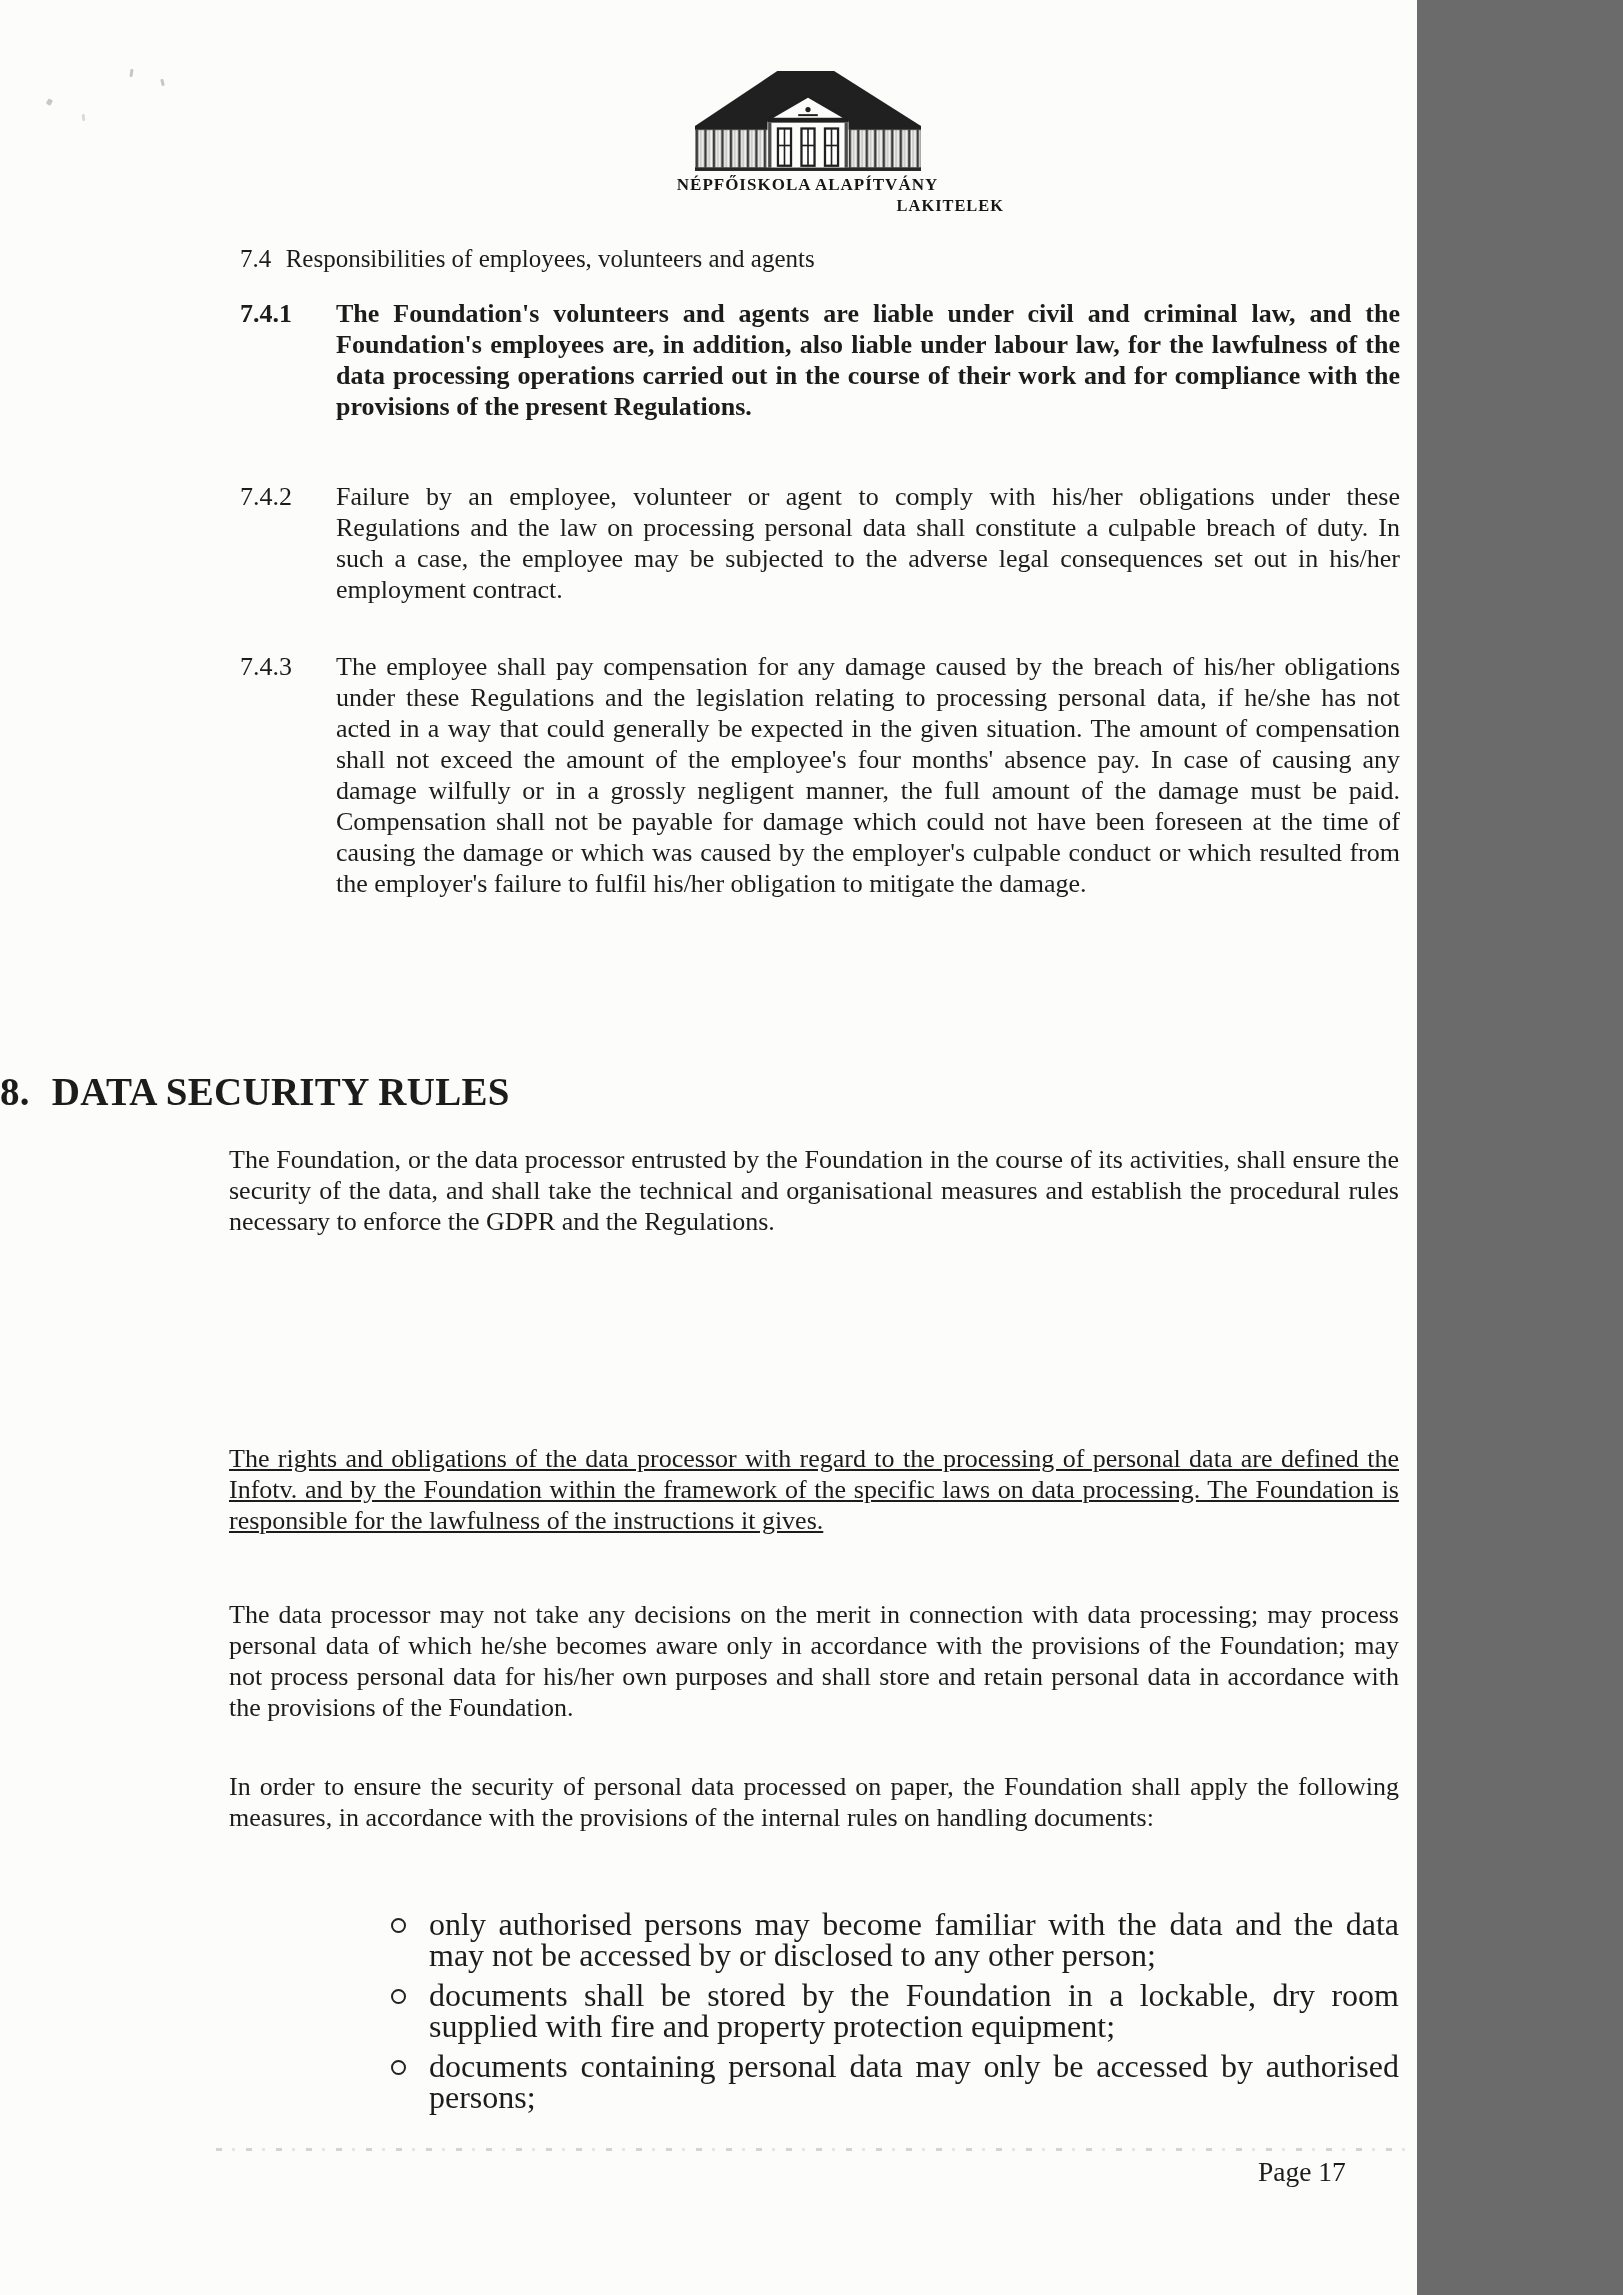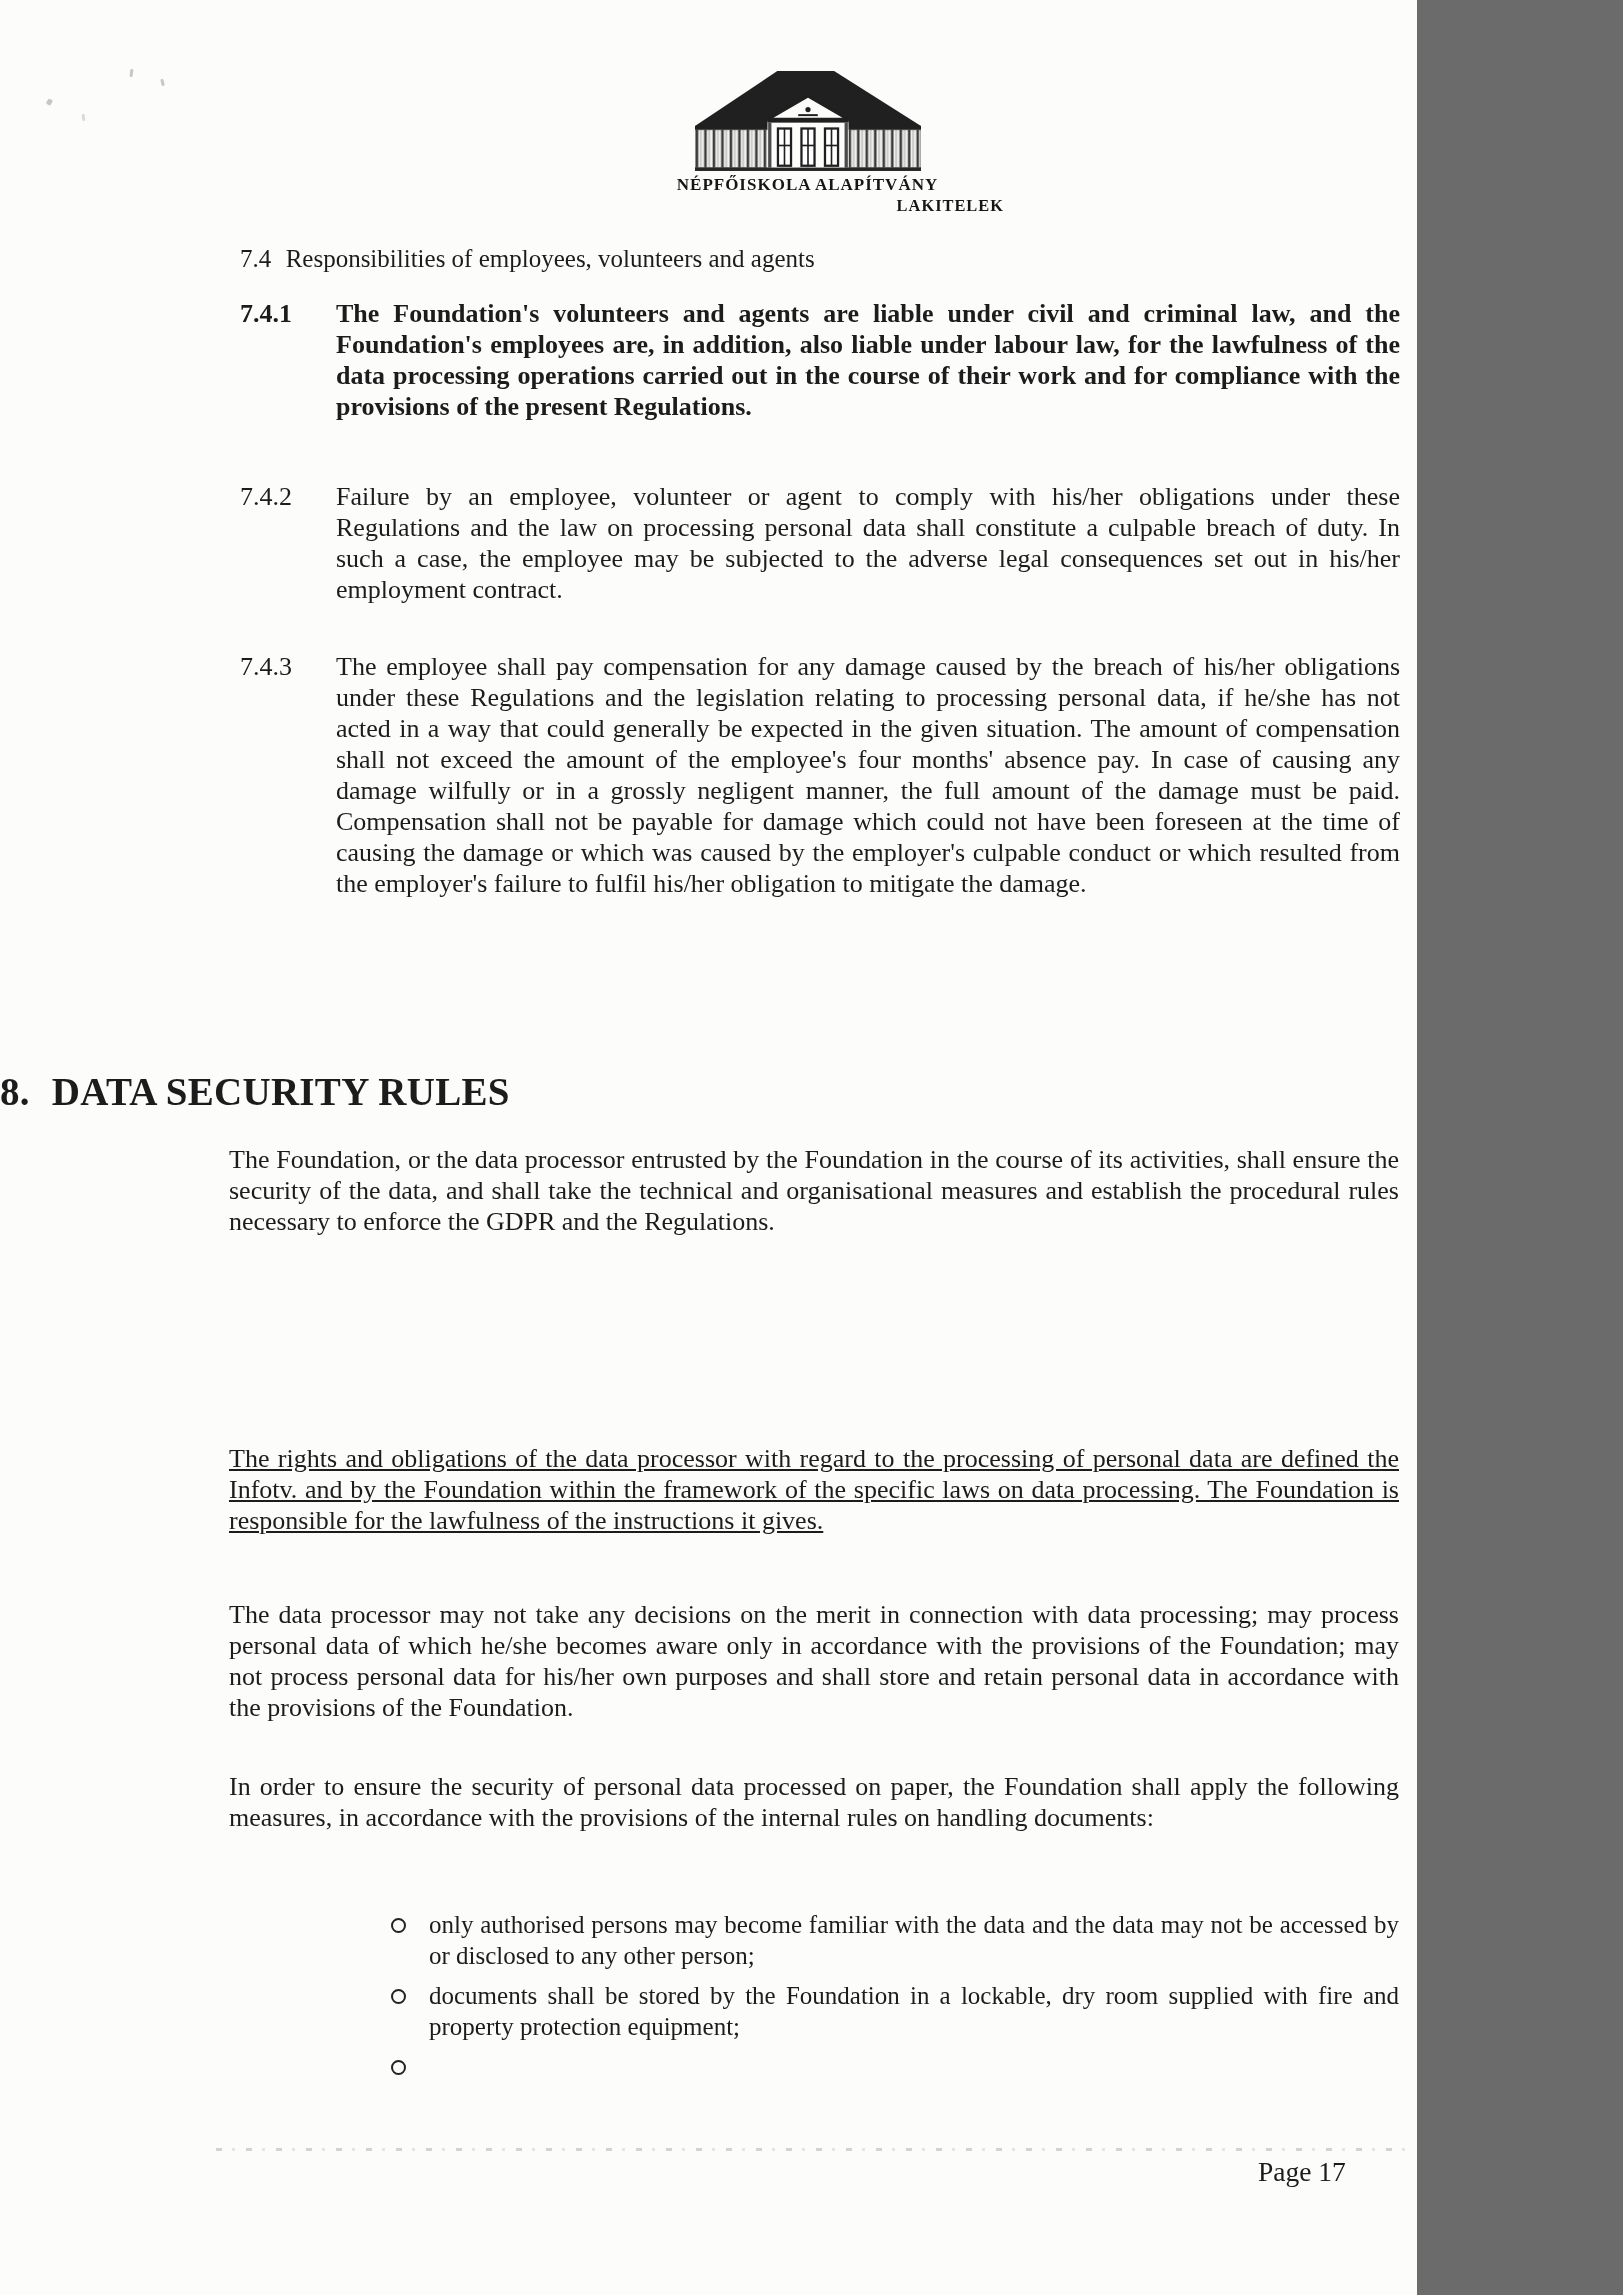--- a/index.html
+++ b/index.html
@@ -28,21 +28,21 @@
 
   .sec8-heading {
     position:absolute; left:0; top:1071px; width:1623px; 
     font-size:39px; line-height:42px; font-weight:bold; letter-spacing:0.3px;
   }
   .sec8-heading .num { margin-right:22px; }
 
   .para { position:absolute; left:229px; width:1170px; font-size:26px; line-height:31px; text-align:justify; }
 
   .bullets { position:absolute; left:390px; width:1009px; }
-  .bullet { position:relative; padding-left:39px; margin-bottom:9.2px; font-size:25px; line-height:31px; text-align:justify; }
+  .bullet { position:relative; padding-left:39px; margin-bottom:9.2px; font-size:32px; line-height:31px; text-align:justify; }
   .bullet .dot {
     position:absolute; left:1.3px; top:8.5px; width:11px; height:11px;
     border:2px solid #222; border-radius:50%; background:transparent;
   }
 
   .dashline {
     position:absolute; left:216px; top:2148px; width:1198px; height:2.6px; opacity:.65;
     background:repeating-linear-gradient(90deg,
       rgba(125,125,125,.5) 0 5.9px, rgba(0,0,0,0) 5.9px 15.7px,
       rgba(125,125,125,.28) 15.7px 19px, rgba(0,0,0,0) 19px 30px);
@@ -137,20 +137,21 @@
     <div class="bullet">
       <span class="dot"></span>
       <span>only authorised persons may become familiar with the data and the data may not be accessed by or disclosed to any other person;</span>
     </div>
     <div class="bullet">
       <span class="dot"></span>
       <span>documents shall be stored by the Foundation in a lockable, dry room supplied with fire and property protection equipment;</span>
     </div>
     <div class="bullet">
       <span class="dot"></span>
+      <span>documents containing personal data may only be accessed by authorised persons;</span>
     </div>
   </div>
 
   <div class="dashline"></div>
 
   <div class="footer">Page 17</div>
 
   <svg class="ink-mark" width="47" height="47" viewBox="0 0 72 72">
     <g fill="none" stroke="#413d9a" stroke-width="5" stroke-linecap="round">
       <path d="M22,4 C20,14 15,34 11,52"></path>

